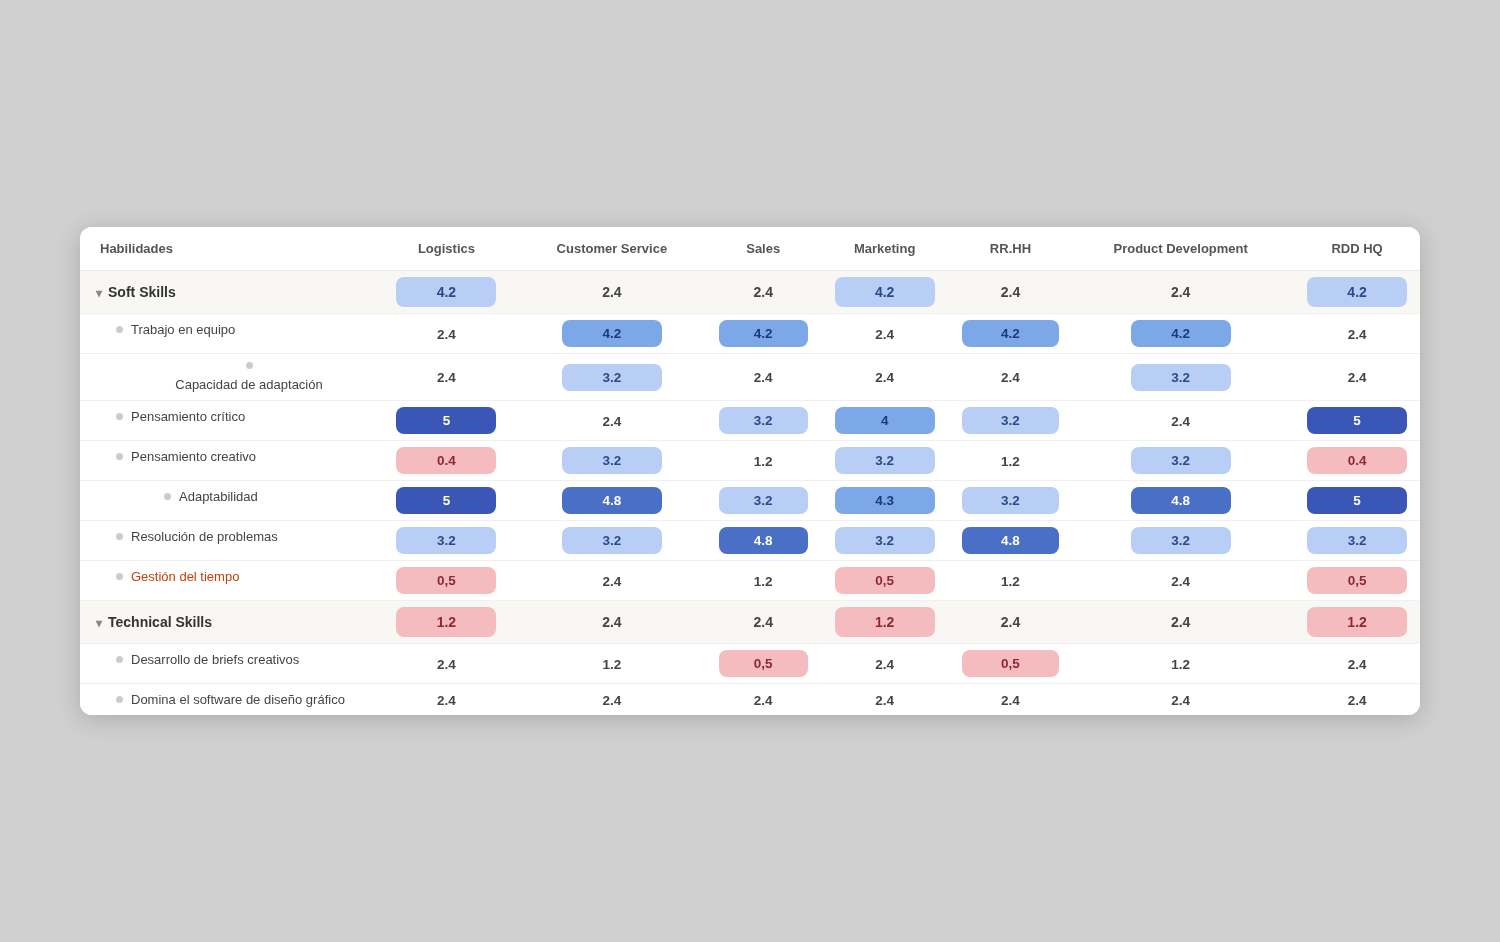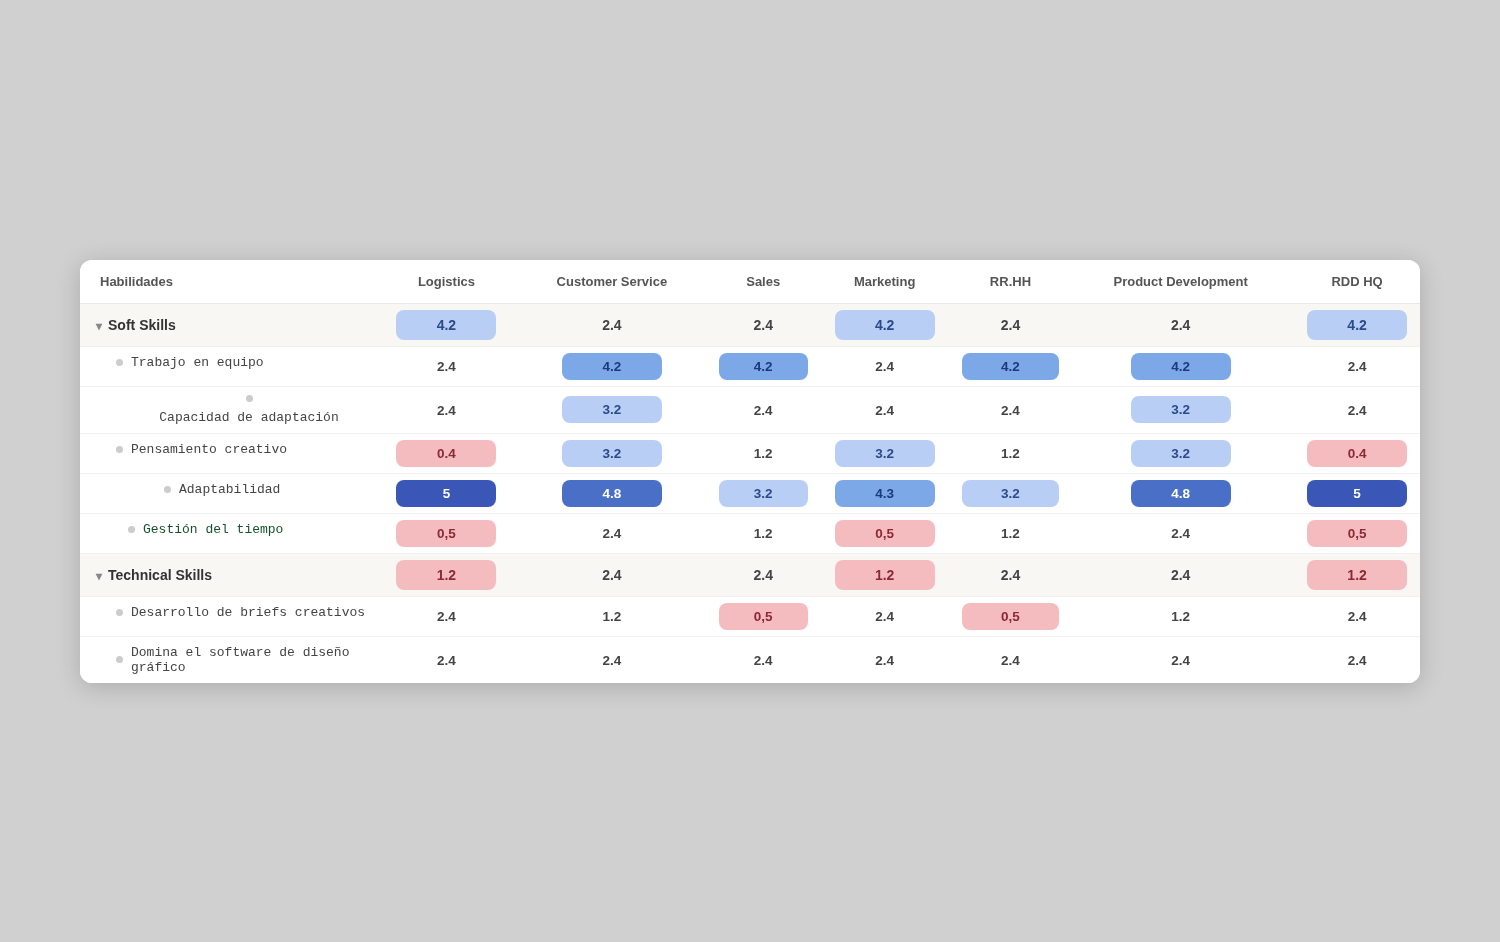--- a/index.html
+++ b/index.html
@@ -63,21 +63,20 @@
       background: #fff;
     }
     .row-sub td:first-child {
       padding-left: 36px;
       font-size: 13px;
       color: #444;
       font-weight: 500;
       display: flex;
       align-items: center;
       gap: 8px;
-      font-family: Liberation Mono, monospace;
     }
     .bullet {
       display: inline-block;
       width: 7px;
       height: 7px;
       border-radius: 50%;
       background: #ccc;
       flex-shrink: 0;
     }
     td.cell-val {
@@ -166,20 +165,33 @@
             <td class="cell-val"><span class="chip" style="background:#b8cef5;color:#2a4a8a;">3.2</span></td>
             <td class="cell-val"><span style="font-size:13.5px;font-weight:600;color:#444;">2.4</span></td>
             <td class="cell-val"><span style="font-size:13.5px;font-weight:600;color:#444;">2.4</span></td>
             <td class="cell-val"><span style="font-size:13.5px;font-weight:600;color:#444;">2.4</span></td>
             <td class="cell-val"><span class="chip" style="background:#b8cef5;color:#2a4a8a;">3.2</span></td>
             <td class="cell-val"><span style="font-size:13.5px;font-weight:600;color:#444;">2.4</span></td>
           </tr>
           <tr class="row-sub">
             <td style="padding-left: 36px; display: flex; align-items: center; gap: 8px; font-size: 13px; color: rgb(68, 68, 68); font-weight: 500;">
               <span class="bullet"></span>
+              <span>Pensamiento crítico</span>
+            </td>
+            <td class="cell-val"><span class="chip" style="background:#3a57b8;color:#fff;">5</span></td>
+            <td class="cell-val"><span style="font-size:13.5px;font-weight:600;color:#444;">2.4</span></td>
+            <td class="cell-val"><span class="chip" style="background:#b8cef5;color:#2a4a8a;">3.2</span></td>
+            <td class="cell-val"><span class="chip" style="background:#7da8e8;color:#1a3a7a;">4</span></td>
+            <td class="cell-val"><span class="chip" style="background:#b8cef5;color:#2a4a8a;">3.2</span></td>
+            <td class="cell-val"><span style="font-size:13.5px;font-weight:600;color:#444;">2.4</span></td>
+            <td class="cell-val"><span class="chip" style="background:#3a57b8;color:#fff;">5</span></td>
+          </tr>
+          <tr class="row-sub">
+            <td style="padding-left: 36px; display: flex; align-items: center; gap: 8px; font-size: 13px; color: rgb(68, 68, 68); font-weight: 500;">
+              <span class="bullet"></span>
               <span>Pensamiento creativo</span>
             </td>
             <td class="cell-val"><span class="chip" style="background:#f5bcc0;color:#8a2a35;">0.4</span></td>
             <td class="cell-val"><span class="chip" style="background:#b8cef5;color:#2a4a8a;">3.2</span></td>
             <td class="cell-val"><span style="font-size:13.5px;font-weight:600;color:#444;">1.2</span></td>
             <td class="cell-val"><span class="chip" style="background:#b8cef5;color:#2a4a8a;">3.2</span></td>
             <td class="cell-val"><span style="font-size:13.5px;font-weight:600;color:#444;">1.2</span></td>
             <td class="cell-val"><span class="chip" style="background:#b8cef5;color:#2a4a8a;">3.2</span></td>
             <td class="cell-val"><span class="chip" style="background:#f5bcc0;color:#8a2a35;">0.4</span></td>
           </tr>
@@ -190,21 +202,34 @@
             </td>
             <td class="cell-val"><span class="chip" style="background:#3a57b8;color:#fff;">5</span></td>
             <td class="cell-val"><span class="chip" style="background:#4a6fc7;color:#fff;">4.8</span></td>
             <td class="cell-val"><span class="chip" style="background:#b8cef5;color:#2a4a8a;">3.2</span></td>
             <td class="cell-val"><span class="chip" style="background:#7da8e8;color:#1a3a7a;">4.3</span></td>
             <td class="cell-val"><span class="chip" style="background:#b8cef5;color:#2a4a8a;">3.2</span></td>
             <td class="cell-val"><span class="chip" style="background:#4a6fc7;color:#fff;">4.8</span></td>
             <td class="cell-val"><span class="chip" style="background:#3a57b8;color:#fff;">5</span></td>
           </tr>
           <tr class="row-sub">
-            <td style="padding-left: 48px; display: flex; align-items: center; gap: 8px; font-size: 13px; color: #14532d; font-weight: 500;">
+            <td style="padding-left: 36px; display: flex; align-items: center; gap: 8px; font-size: 13px; color: rgb(68, 68, 68); font-weight: 500;">
+              <span class="bullet"></span>
+              <span>Resolución de problemas</span>
+            </td>
+            <td class="cell-val"><span class="chip" style="background:#b8cef5;color:#2a4a8a;">3.2</span></td>
+            <td class="cell-val"><span class="chip" style="background:#b8cef5;color:#2a4a8a;">3.2</span></td>
+            <td class="cell-val"><span class="chip" style="background:#4a6fc7;color:#fff;">4.8</span></td>
+            <td class="cell-val"><span class="chip" style="background:#b8cef5;color:#2a4a8a;">3.2</span></td>
+            <td class="cell-val"><span class="chip" style="background:#4a6fc7;color:#fff;">4.8</span></td>
+            <td class="cell-val"><span class="chip" style="background:#b8cef5;color:#2a4a8a;">3.2</span></td>
+            <td class="cell-val"><span class="chip" style="background:#b8cef5;color:#2a4a8a;">3.2</span></td>
+          </tr>
+          <tr class="row-sub">
+            <td style="padding-left: 36px; display: flex; align-items: center; gap: 8px; font-size: 13px; color: #c2410c; font-weight: 500;">
               <span class="bullet"></span>
               <span>Gestión del tiempo</span>
             </td>
             <td class="cell-val"><span class="chip" style="background:#f5bcc0;color:#8a2a35;">0,5</span></td>
             <td class="cell-val"><span style="font-size:13.5px;font-weight:600;color:#444;">2.4</span></td>
             <td class="cell-val"><span style="font-size:13.5px;font-weight:600;color:#444;">1.2</span></td>
             <td class="cell-val"><span class="chip" style="background:#f5bcc0;color:#8a2a35;">0,5</span></td>
             <td class="cell-val"><span style="font-size:13.5px;font-weight:600;color:#444;">1.2</span></td>
             <td class="cell-val"><span style="font-size:13.5px;font-weight:600;color:#444;">2.4</span></td>
             <td class="cell-val"><span class="chip" style="background:#f5bcc0;color:#8a2a35;">0,5</span></td>

